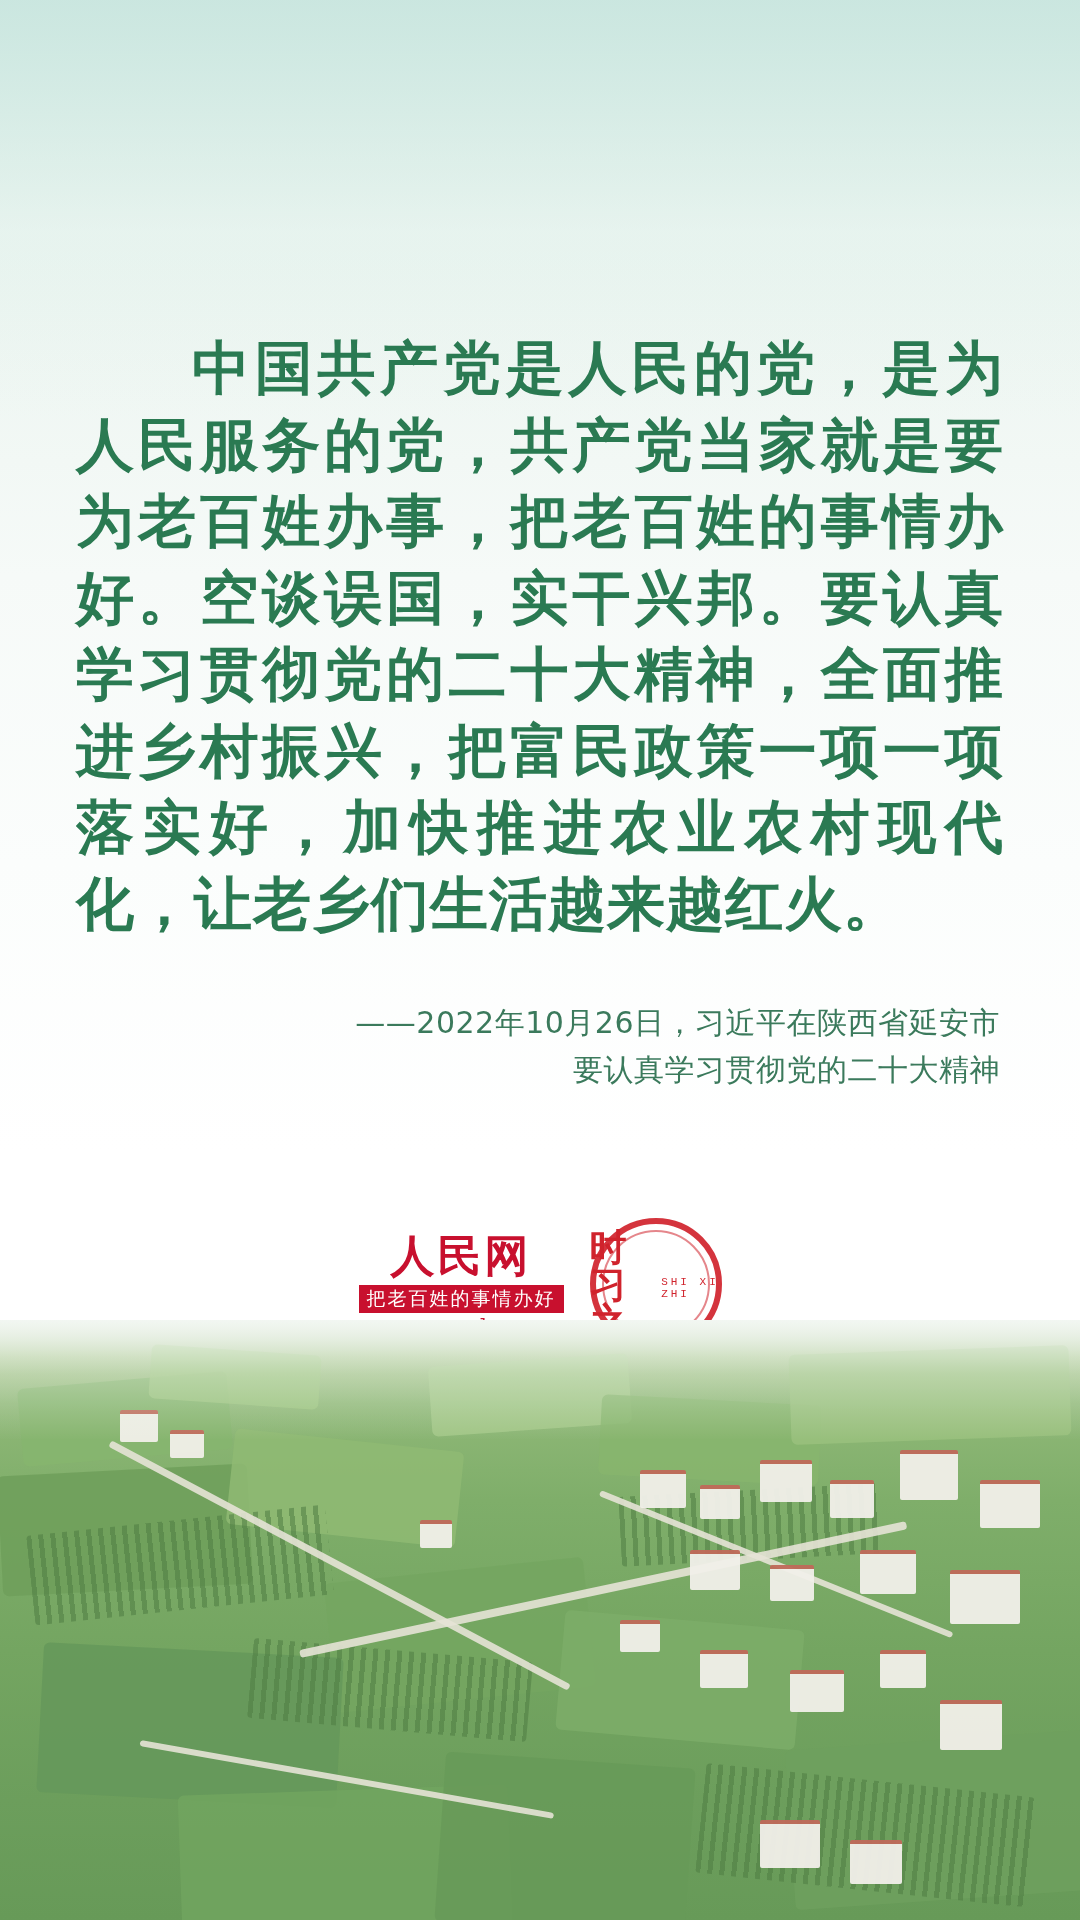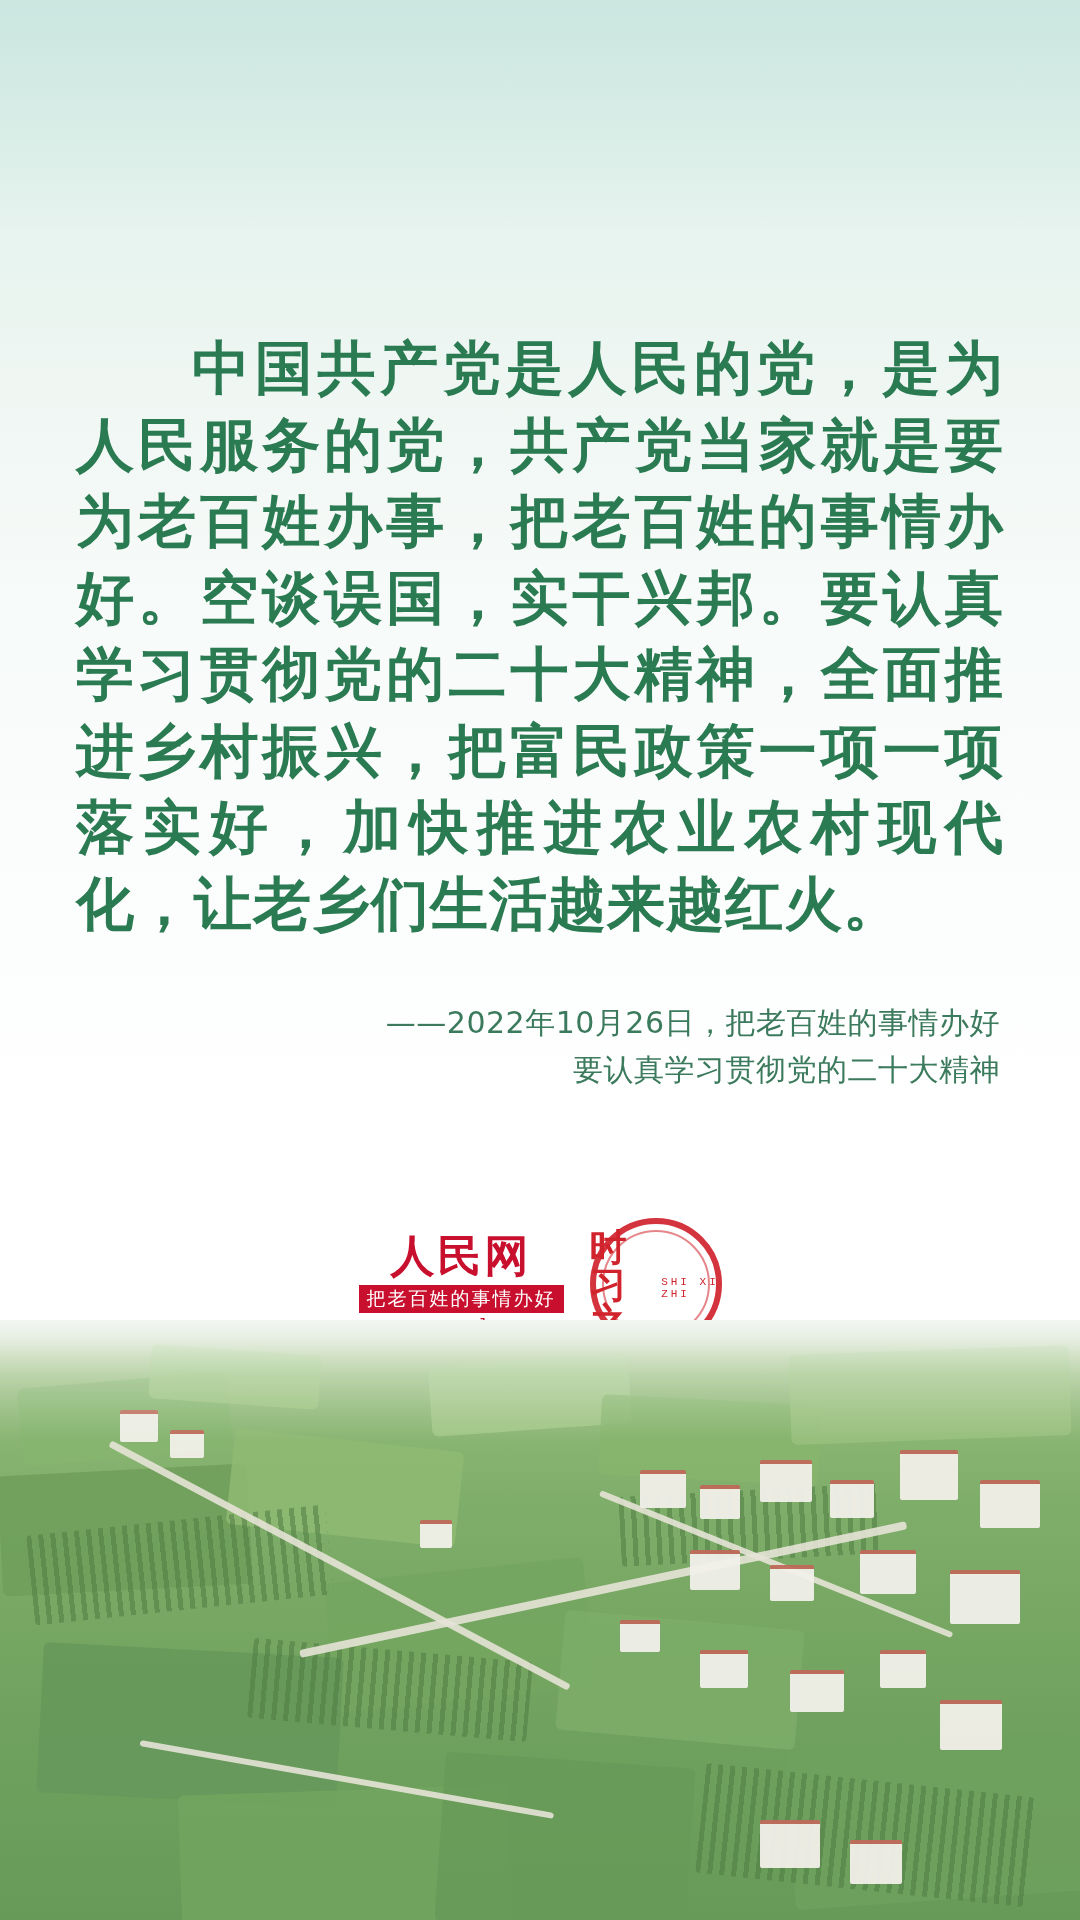--- a/index.html
+++ b/index.html
@@ -210,21 +210,21 @@
 
 <div class="poster">
 
   <div class="sky-haze"></div>
 
   <div class="quote-wrap">
     <p class="quote">中国共产党是人民的党，是为人民服务的党，共产党当家就是要为老百姓办事，把老百姓的事情办好。空谈误国，实干兴邦。要认真学习贯彻党的二十大精神，全面推进乡村振兴，把富民政策一项一项落实好，加快推进农业农村现代化，让老乡们生活越来越红火。</p>
   </div>
 
   <div class="attribution">
-    <span class="line">——2022年10月26日，把老百姓的事情办好</span>
+    <span class="line">——2022年10月26日，习近平在陕西省延安市</span>
     <span class="line">要认真学习贯彻党的二十大精神</span>
   </div>
 
   <div class="logo-bar">
 
     <div class="people-logo">
       <span class="cn-name">人民网</span>
       <span class="sub-bar">把老百姓的事情办好</span>
       <span class="url">cpc.people.cn</span>
     </div>

